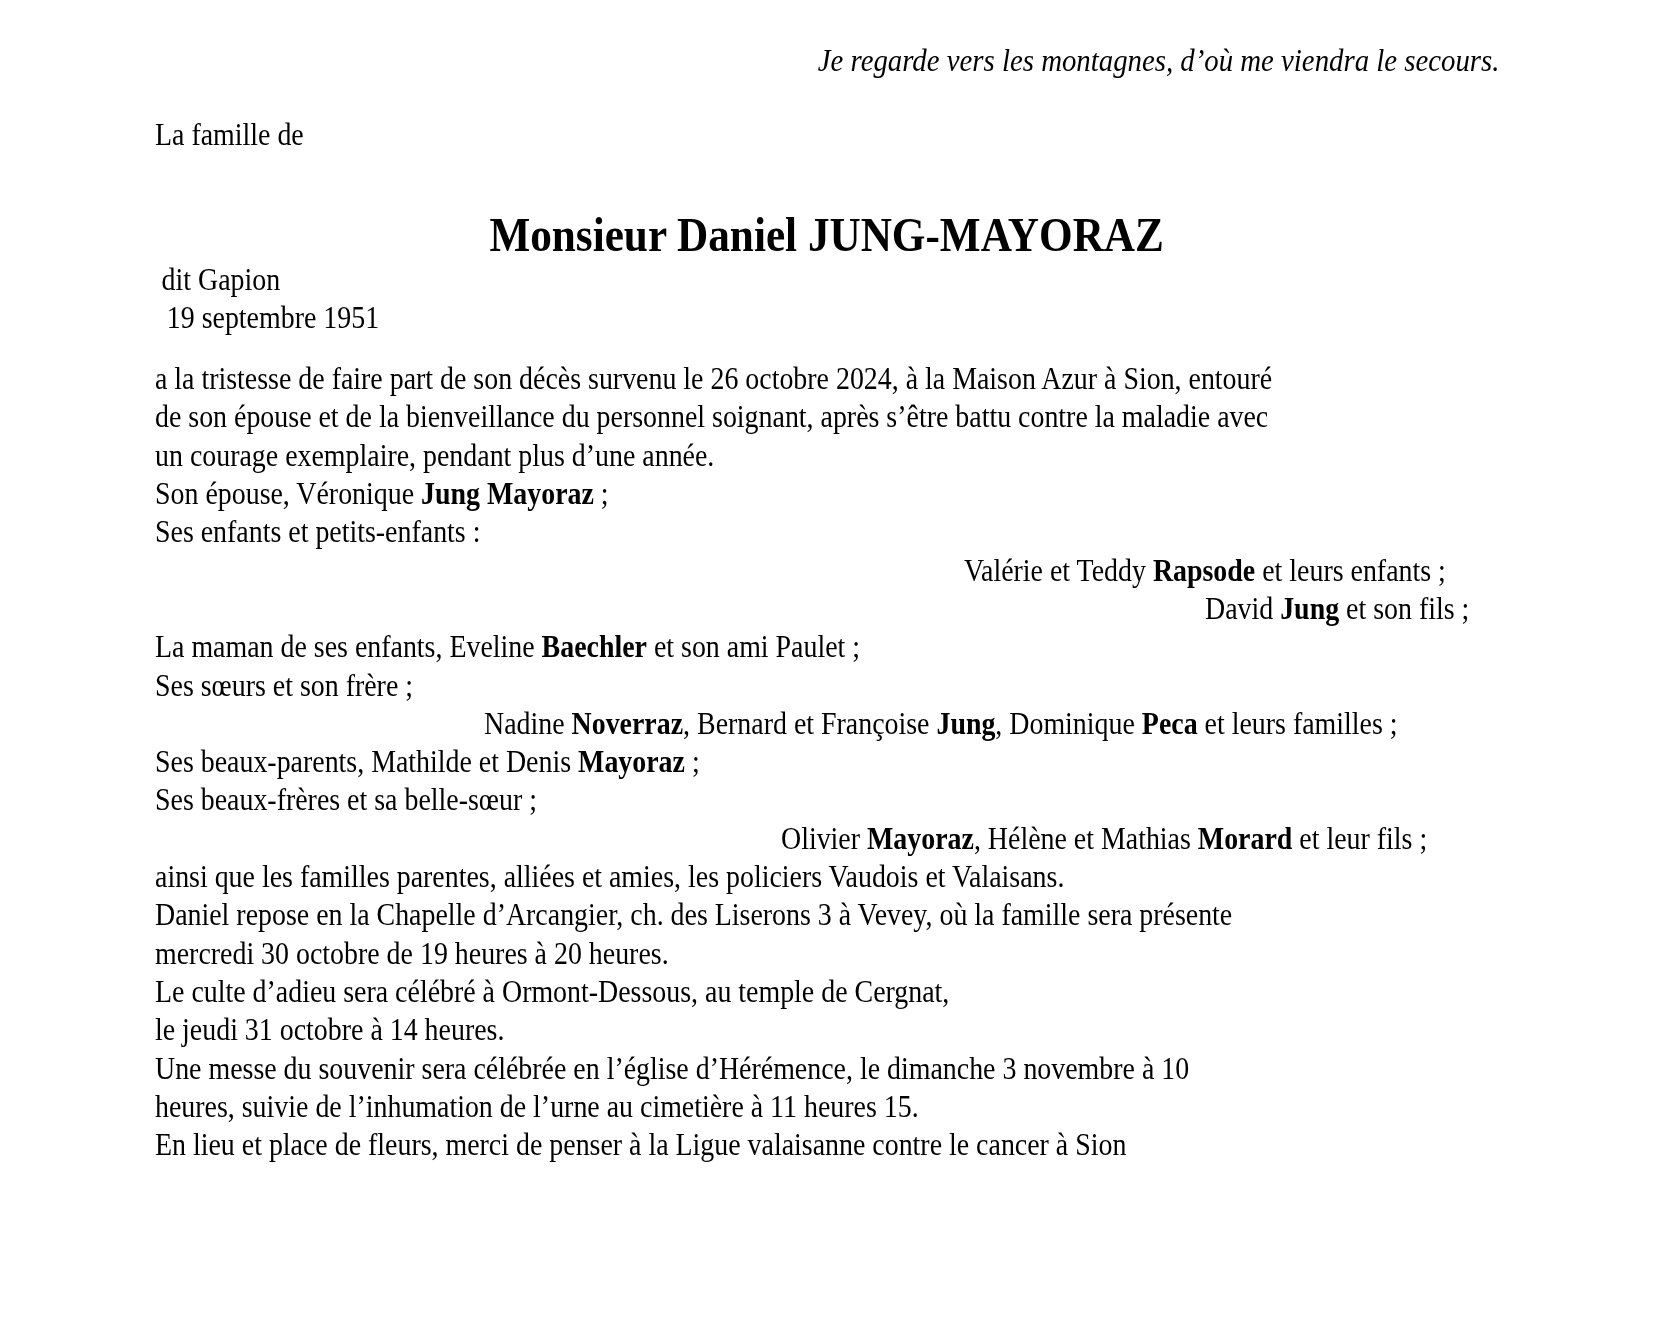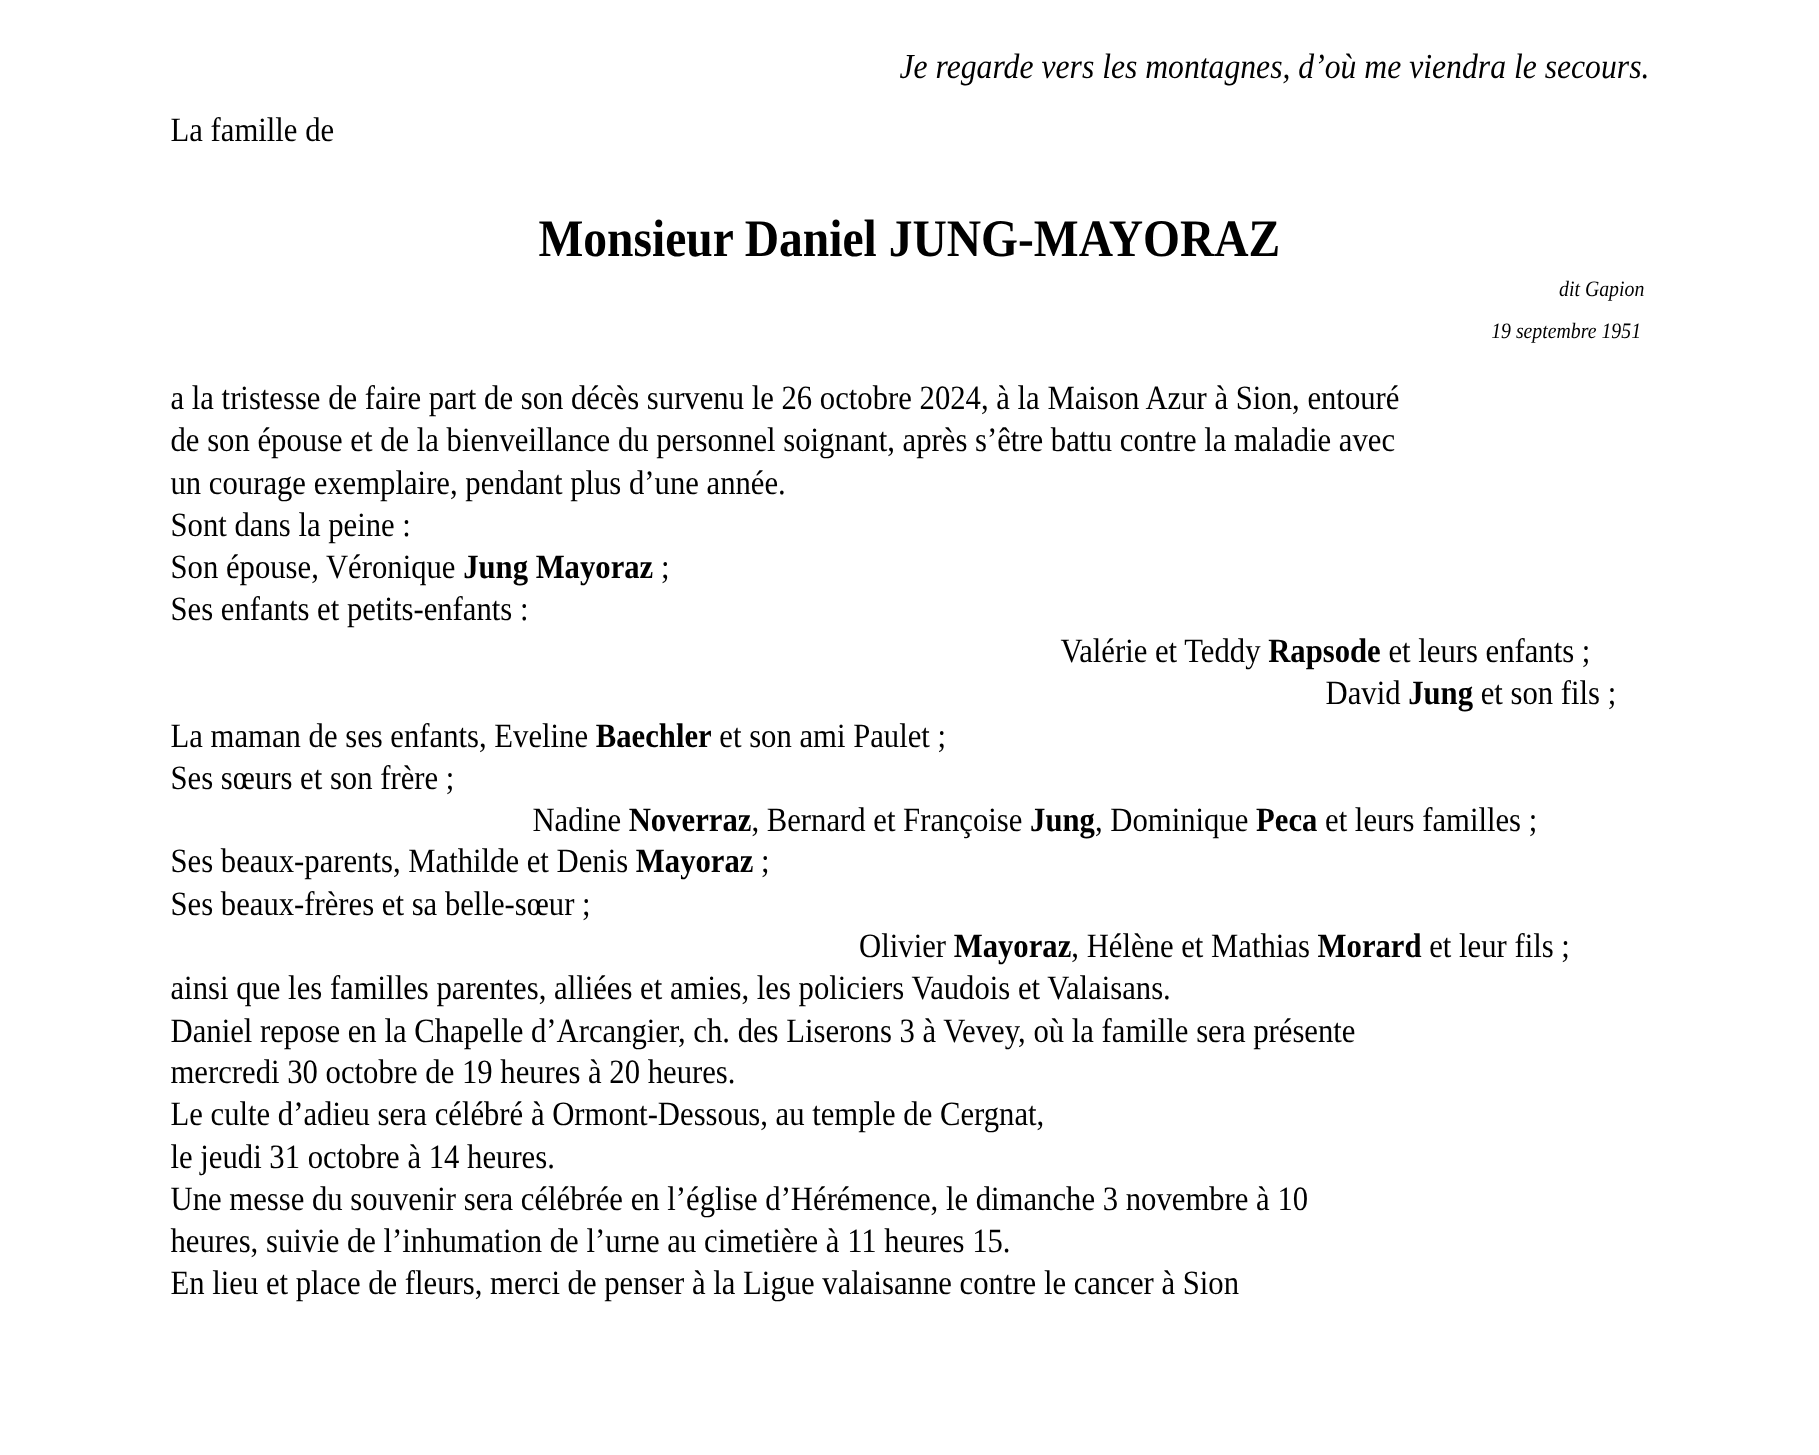--- a/index.html
+++ b/index.html
@@ -31,35 +31,34 @@
   .sr { transform-origin: 100% 50%; }
 
   .epigraph {
     margin: 0;
     text-align: right;
     font-style: italic;
     font-size: 32px;
     line-height: 38.3px;
   }
   .opening {
-    margin-top: 20px;
+    margin-top: 37px;
     font-size: 31px;
     line-height: 38.3px;
   }
   .title-line {
     margin-top: 54px;
     text-align: center;
     font-weight: bold;
     font-size: 48px;
     line-height: 52px;
   }
   .alias-line, .birth-line {
-    text-align: right;
-    font-style: italic;
-    font-size: 20px;
+    text-align: left;
+    font-size: 31px;
     line-height: 38.3px;
   }
   .notice-body {
     margin-top: 23px;
     font-size: 31px;
     line-height: 38.3px;
   }
   .line { }
   .line.indent { padding-left: 28px; text-align: right; }
   .b { font-weight: bold; }
@@ -86,21 +85,20 @@
   </div>
 
   <div class="birth-line">
     <span class="scale sc">19 septembre 1951</span>
   </div>
 
   <div class="notice-body">
       <div class="line"><span class="scale sl"><span>a la tristesse de faire part de son décès survenu le 26 octobre 2024, à la Maison Azur à Sion, entouré</span></span></div>
       <div class="line"><span class="scale sl"><span>de son épouse et de la bienveillance du personnel soignant, après s’être battu contre la maladie avec</span></span></div>
       <div class="line"><span class="scale sl"><span>un courage exemplaire, pendant plus d’une année.</span></span></div>
-      <div class="line"><span class="scale sl"><span>Sont dans la peine :</span></span></div>
       <div class="line"><span class="scale sl"><span>Son épouse, Véronique </span><span class="b">Jung Mayoraz</span><span> ;</span></span></div>
       <div class="line"><span class="scale sl"><span>Ses enfants et petits-enfants :</span></span></div>
       <div class="line indent"><span class="scale sl"><span>Valérie et Teddy </span><span class="b">Rapsode</span><span> et leurs enfants ;</span></span></div>
       <div class="line indent"><span class="scale sl"><span>David </span><span class="b">Jung</span><span> et son fils ;</span></span></div>
       <div class="line"><span class="scale sl"><span>La maman de ses enfants, Eveline </span><span class="b">Baechler</span><span> et son ami Paulet ;</span></span></div>
       <div class="line"><span class="scale sl"><span>Ses sœurs et son frère ;</span></span></div>
       <div class="line indent"><span class="scale sl"><span>Nadine </span><span class="b">Noverraz</span><span>, Bernard et Françoise </span><span class="b">Jung</span><span>, Dominique </span><span class="b">Peca</span><span> et leurs familles ;</span></span></div>
       <div class="line"><span class="scale sl"><span>Ses beaux-parents, Mathilde et Denis </span><span class="b">Mayoraz</span><span> ;</span></span></div>
       <div class="line"><span class="scale sl"><span>Ses beaux-frères et sa belle-sœur ;</span></span></div>
       <div class="line indent"><span class="scale sl"><span>Olivier </span><span class="b">Mayoraz</span><span>, Hélène et Mathias </span><span class="b">Morard</span><span> et leur fils ;</span></span></div>

